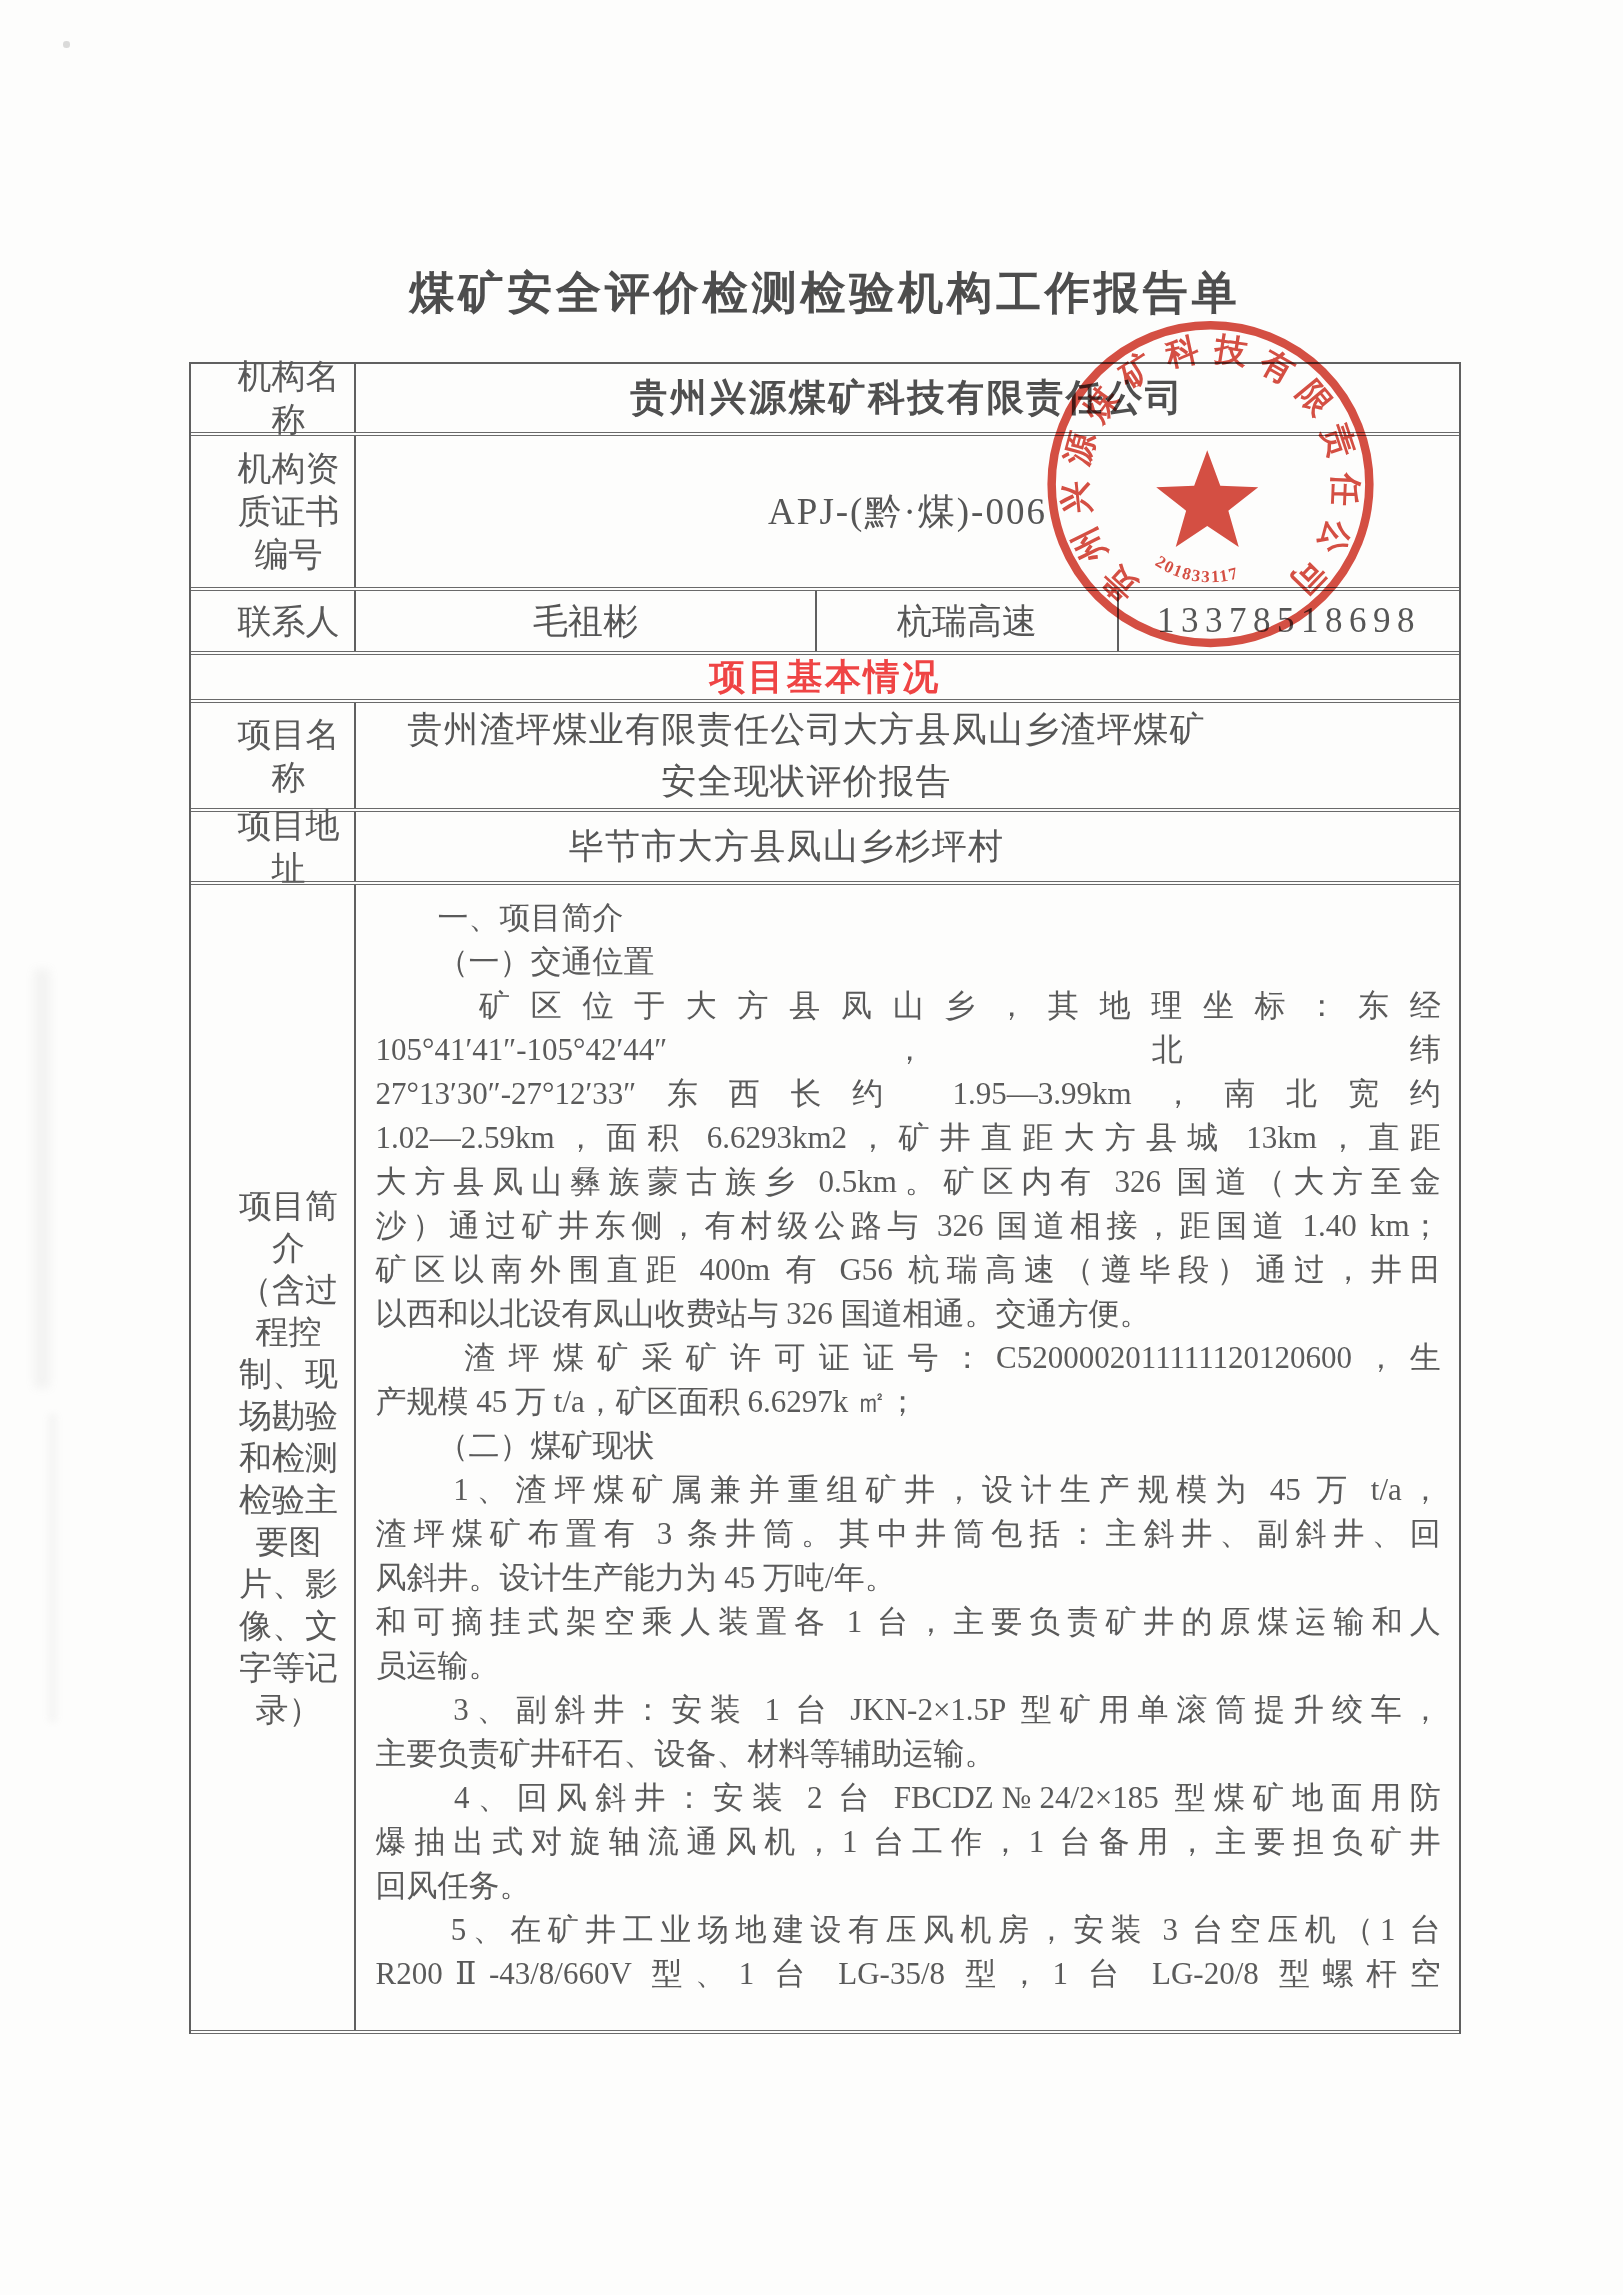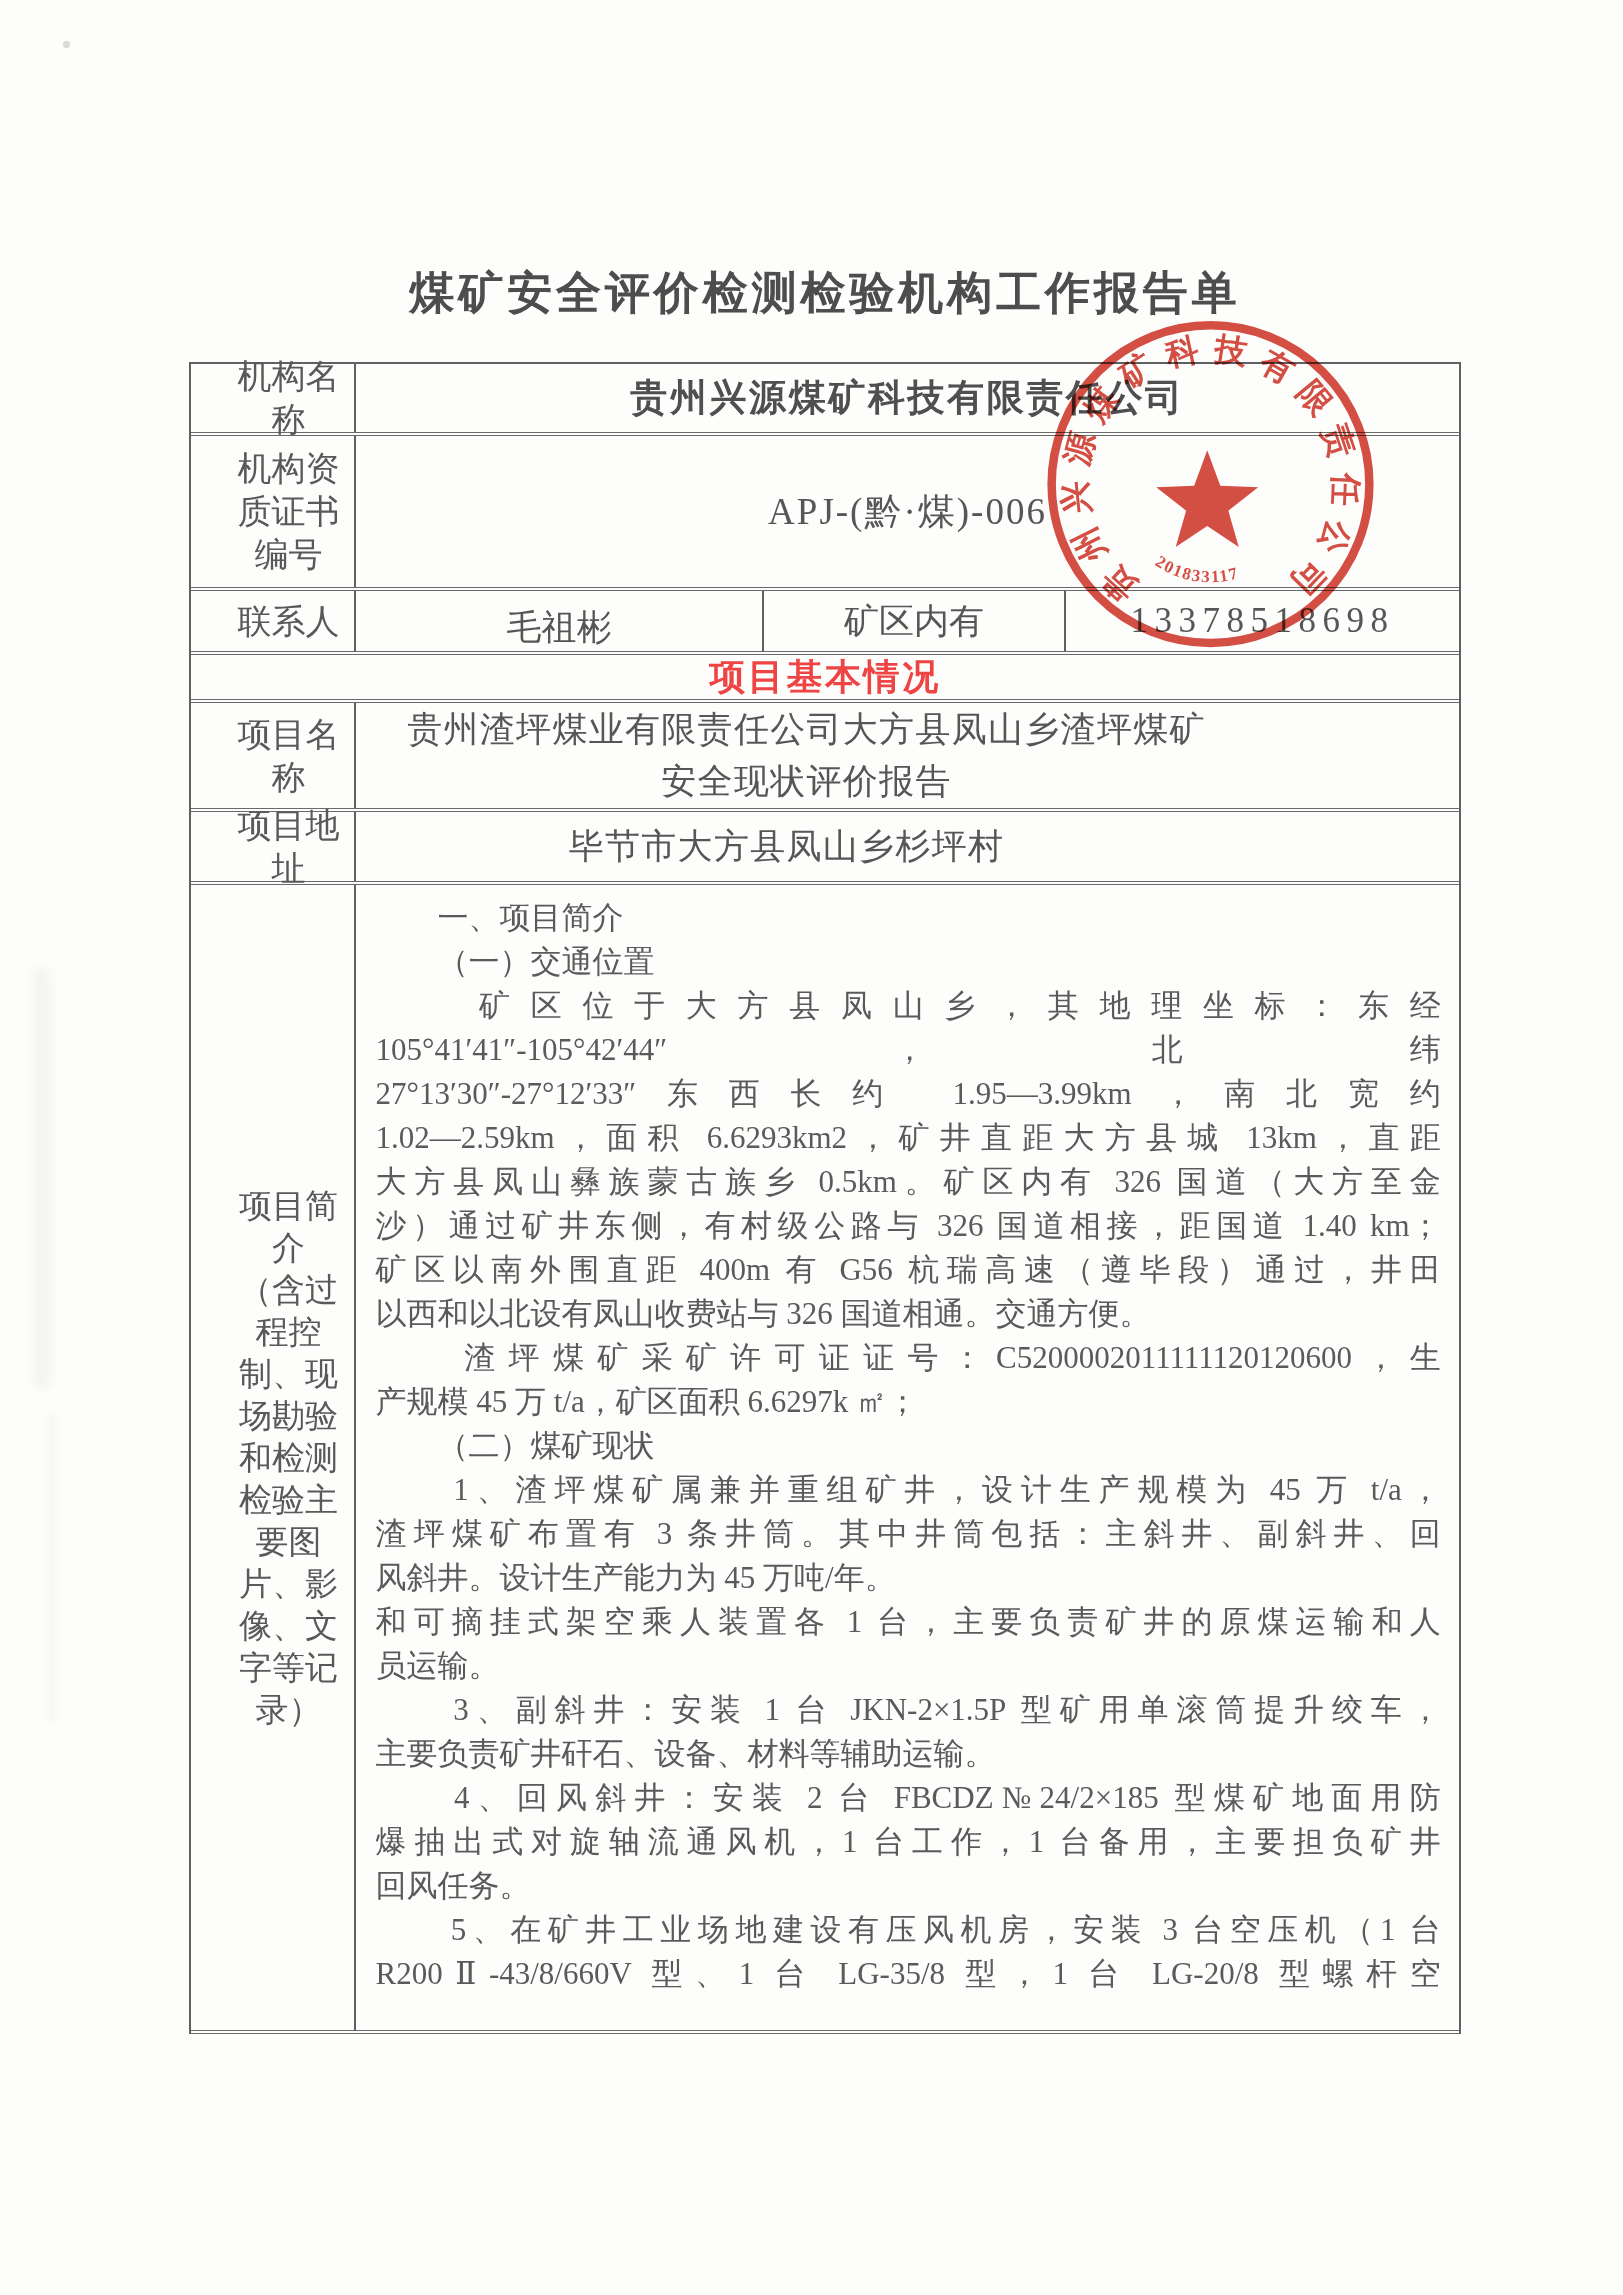--- a/index.html
+++ b/index.html
@@ -22,21 +22,21 @@
     width:165px;flex:none;box-sizing:border-box;border-right:2px solid #606060;
     display:flex;flex-direction:column;align-items:center;justify-content:center;
     font-size:34px;line-height:43px;color:#595959;text-align:center;padding-left:32px;
   }
   .vcell{
     flex:1;box-sizing:border-box;display:flex;flex-direction:column;
     align-items:center;justify-content:center;font-size:35px;color:#565656;text-align:center;
   }
   .org-value{font-weight:bold;font-size:37px;letter-spacing:2.6px;color:#4f4f4f;}
   .cert-value{font-size:37px;letter-spacing:2px;}
-  .name-cell{width:406px;flex:none;justify-content:flex-end;}
+  .name-cell{width:459px;flex:none;}
   .mid-label{width:302px;flex:none;border-left:2px solid #606060;}
   .phone-cell{flex:1;border-left:2px solid #606060;font-size:35px;letter-spacing:6.5px;}
   .section-cell{flex:1;display:flex;align-items:center;justify-content:center;
     font-size:36px;font-weight:bold;color:#ef4444;letter-spacing:2.6px;}
   .pn-cell{padding-right:242px;}
   .pn-line{font-size:35px;line-height:52px;letter-spacing:1.3px;margin-left:40px;}
   .addr-line{font-size:35px;letter-spacing:1.3px;}
   .intro-label{font-size:33px;line-height:42px;}
   .body-cell{
     flex:1;box-sizing:border-box;display:block;padding:10.5px 18.3px 0 19.6px;
@@ -83,21 +83,21 @@
     </div>
 
     <div class="trow r3">
       <div class="lcell">
         <div>联系人</div>
       </div>
       <div class="vcell name-cell">
         <div>毛祖彬</div>
       </div>
       <div class="vcell mid-label">
-        <div>矿区内有</div>
+        <div>杭瑞高速</div>
       </div>
       <div class="vcell phone-cell">
         <div>13378518698</div>
       </div>
     </div>
 
     <div class="trow r4">
       <div class="section-cell">项目基本情况</div>
     </div>
 

